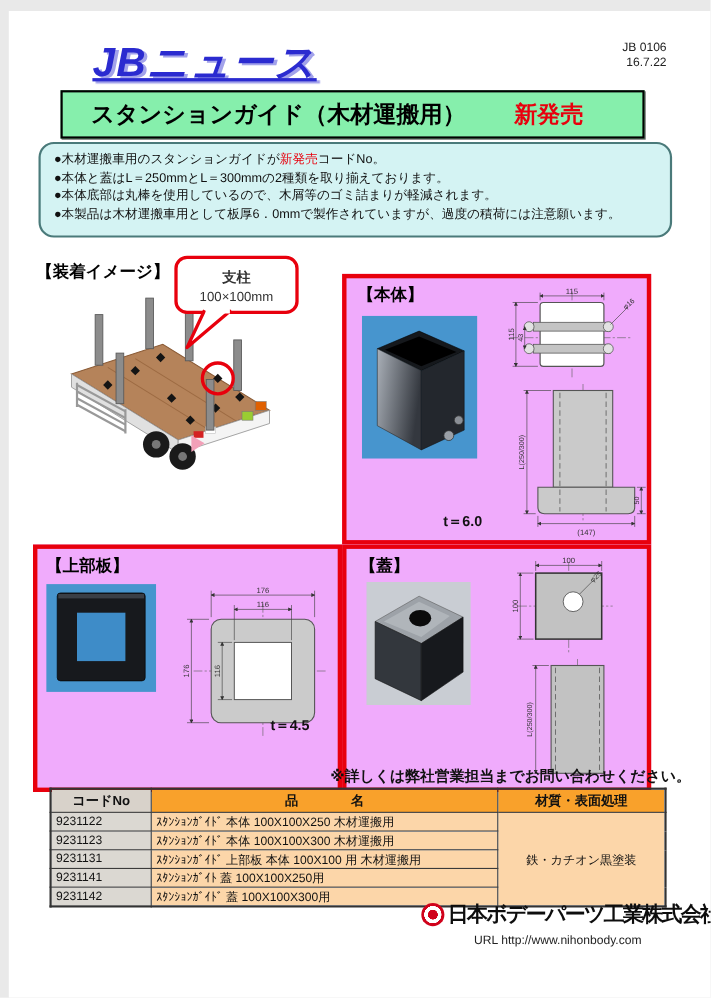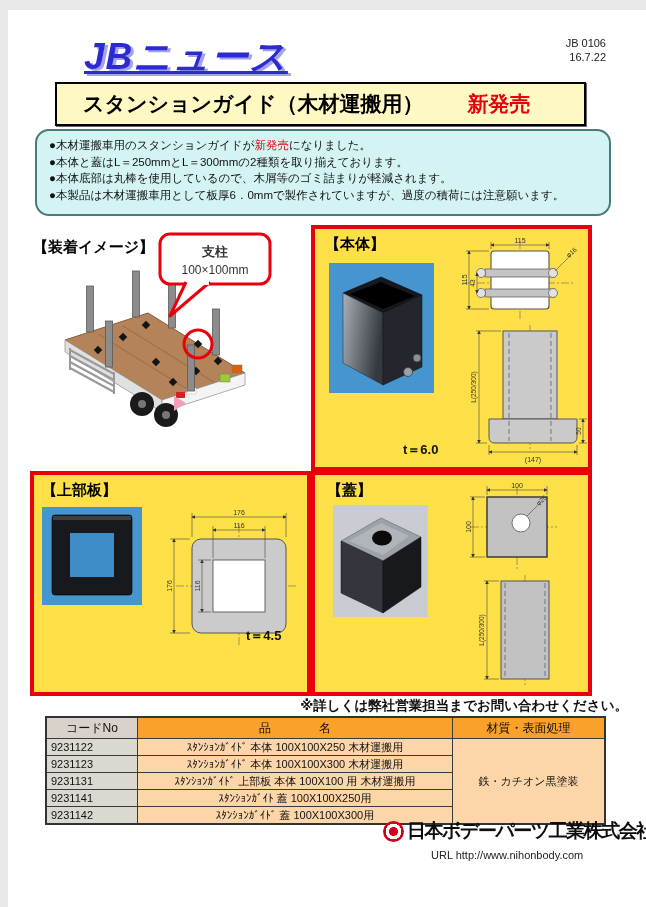--- a/index.html
+++ b/index.html
@@ -13,59 +13,59 @@
 
   
   .jb-logo{
     left:76px;top:22px;font-size:37px;font-weight:bold;font-style:italic;
     color:#2b2bd0;letter-spacing:1px;text-shadow:3px 2px 0 #a3a3ea;text-decoration:underline;
   }
   .doc-info{right:40px;top:26px;text-align:right;font-size:11px;line-height:1.3;color:#222;}
 
   
   .title-bar{
-    left:47px;top:72px;width:527px;height:40px;background:#fef9c3;
+    left:47px;top:72px;width:527px;height:40px;background:#86efac;
     border:2px solid #000;box-shadow:1px 1px 0 #666;
     display:flex;align-items:center;font-size:21px;font-weight:bold;
   }
   .title-bar .main{margin-left:26px;color:#000;}
   .title-bar .badge{margin-left:44px;color:#e8000d;}
 
   
   .info-box{
     left:27px;top:119px;width:576px;height:87px;background:#d4f3f3;
     border:2px solid #4a7a7a;border-radius:14px;
     font-size:11.5px;line-height:1.45;padding:6px 0 0 12px;box-sizing:border-box;
   }
   .info-box .red{color:#e8000d;}
 
   
   .sec-label{font-size:15px;font-weight:bold;color:#000;}
 
   
-  .red-box{border:4px solid #e8000d;background:#fde047;box-sizing:border-box;}
+  .red-box{border:4px solid #e8000d;background:#f0abfc;box-sizing:border-box;margin-top:24px;}
   #box-hontai{left:303px;top:215px;width:281px;height:246px;}
   #box-topplate{left:22px;top:461px;width:281px;height:225px;}
   #box-lid{left:303px;top:461px;width:281px;height:225px;}
 
   .t-label{font-size:13px;font-weight:bold;color:#111;}
 
   .note{right:18px;top:687px;font-size:13.5px;font-weight:bold;color:#111;}
 
   
   table.parts{border-collapse:collapse;table-layout:fixed;}
   .parts-wrap{left:37px;top:706px;}
   table.parts th,table.parts td{border:1px solid #3a3a3a;padding:0 4px;overflow:hidden;white-space:nowrap;}
-  table.parts th{height:20px;font-size:12px;font-weight:normal;}
+  table.parts th{height:20px;font-size:12px;font-weight:bold;}
   table.parts td{height:16px;font-size:11px;}
   .th-code{width:82px;background:#d8d2ca;}
   .th-name{width:306px;background:#f9a12b;}
   .th-mat{width:143px;background:#f9a12b;}
   .td-code{background:#dbd8d2;text-align:left;}
-  .td-name{background:#fcd6a9;text-align:center;}
+  .td-name{background:#fcd6a9;text-align:left;}
   .td-mat{background:#fcd6a9;text-align:center;font-size:12px;}
 
   
   .footer-brand{left:375px;top:808px;display:flex;align-items:center;}
   .brand-mark{
     width:21px;height:21px;border-radius:50%;margin-right:3px;flex:0 0 auto;
     background:radial-gradient(circle,#d0021b 0 29%,#ffffff 31% 52%,#d0021b 54% 100%);
   }
   .brand-name{font-size:19px;font-weight:900;letter-spacing:-1.5px;color:#0d0d0d;white-space:nowrap;}
   .footer-url{left:412px;top:839px;font-size:11px;color:#222;margin-left:11px;}
@@ -101,21 +101,21 @@
     <div>JB 0106</div>
     <div>16.7.22</div>
   </div>
 
   <div class="abs title-bar">
     <span class="main">スタンションガイド（木材運搬用）</span>
     <span class="badge">新発売</span>
   </div>
 
   <div class="abs info-box">
-    <div><span>●木材運搬車用のスタンションガイドが</span><span class="red">新発売</span><span>になりました。</span></div>
+    <div><span>●木材運搬車用のスタンションガイドが</span><span class="red">新発売</span><span>コードNo。</span></div>
     <div>●本体と蓋はL＝250mmとL＝300mmの2種類を取り揃えております。</div>
     <div>●本体底部は丸棒を使用しているので、木屑等のゴミ詰まりが軽減されます。</div>
     <div>●本製品は木材運搬車用として板厚6．0mmで製作されていますが、過度の積荷には注意願います。</div>
   </div>
 
   <div class="abs sec-label" style="left:25px;top:228px;">【装着イメージ】</div>
 
   <svg class="abs" style="left:20px;top:252px;" width="275" height="205" viewBox="0 0 275 205">
 
     <polygon points="37,78 120,51 217,111 134,138" fill="#b5835a" stroke="#8a5a35" stroke-width="1"></polygon>

